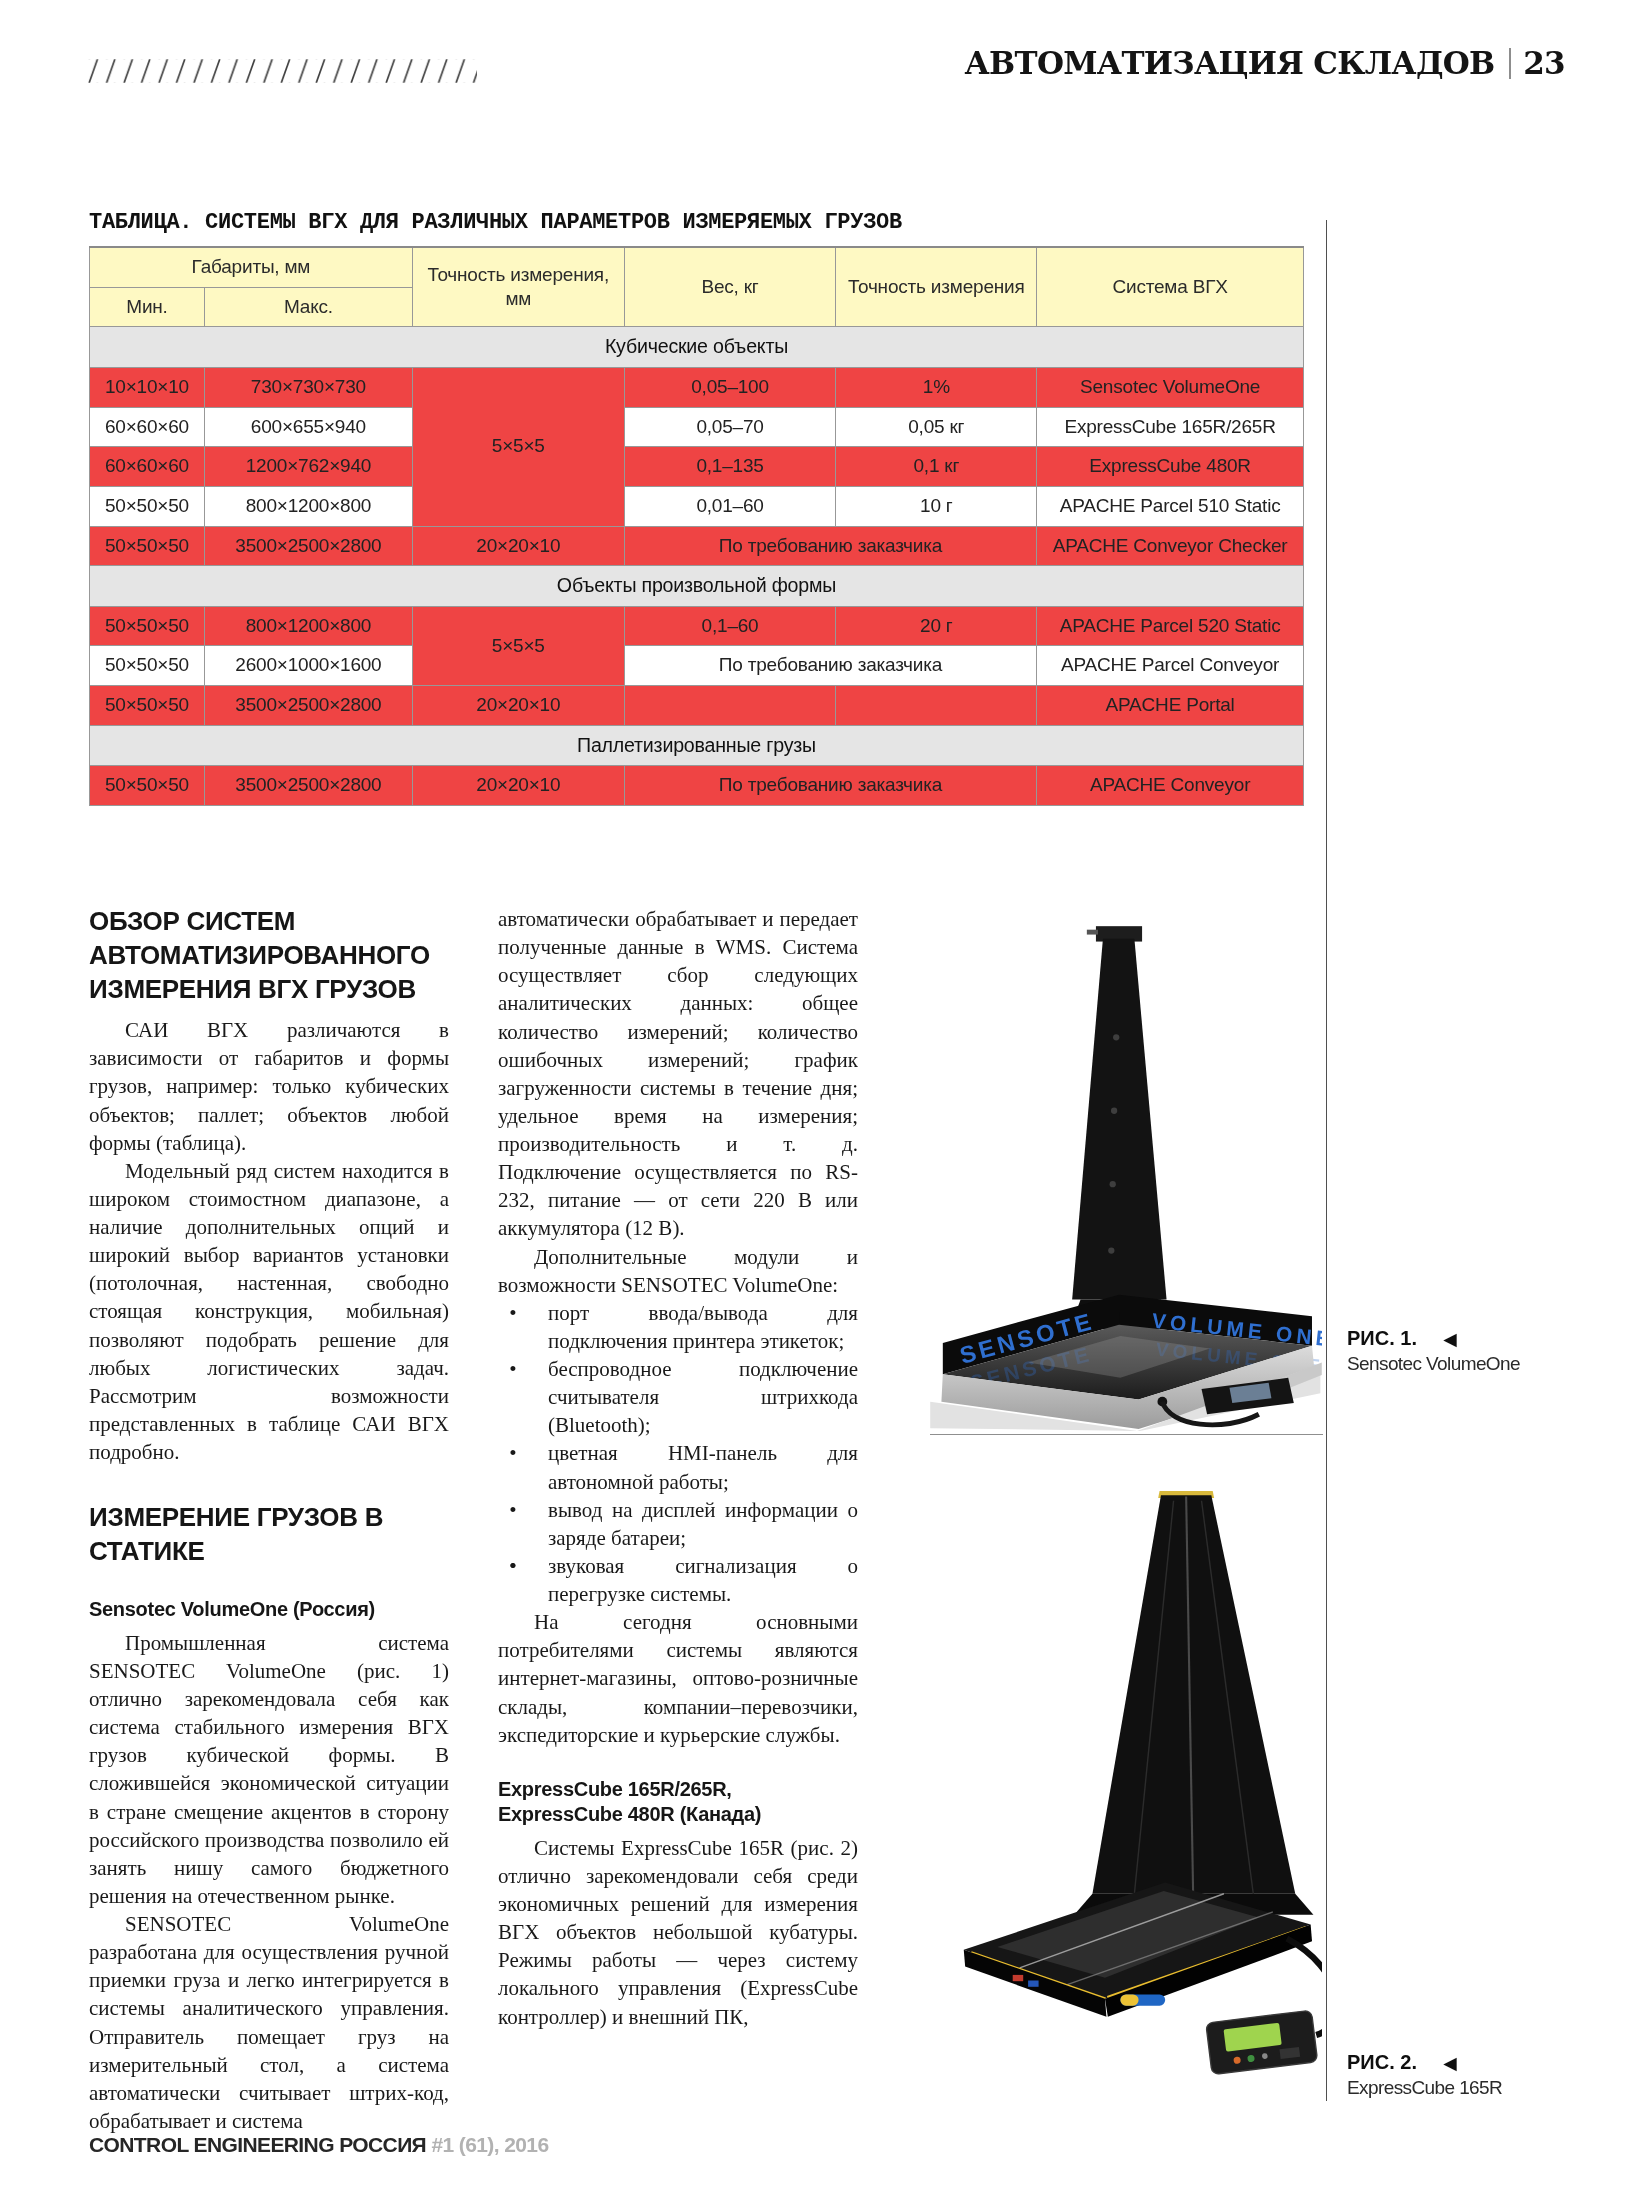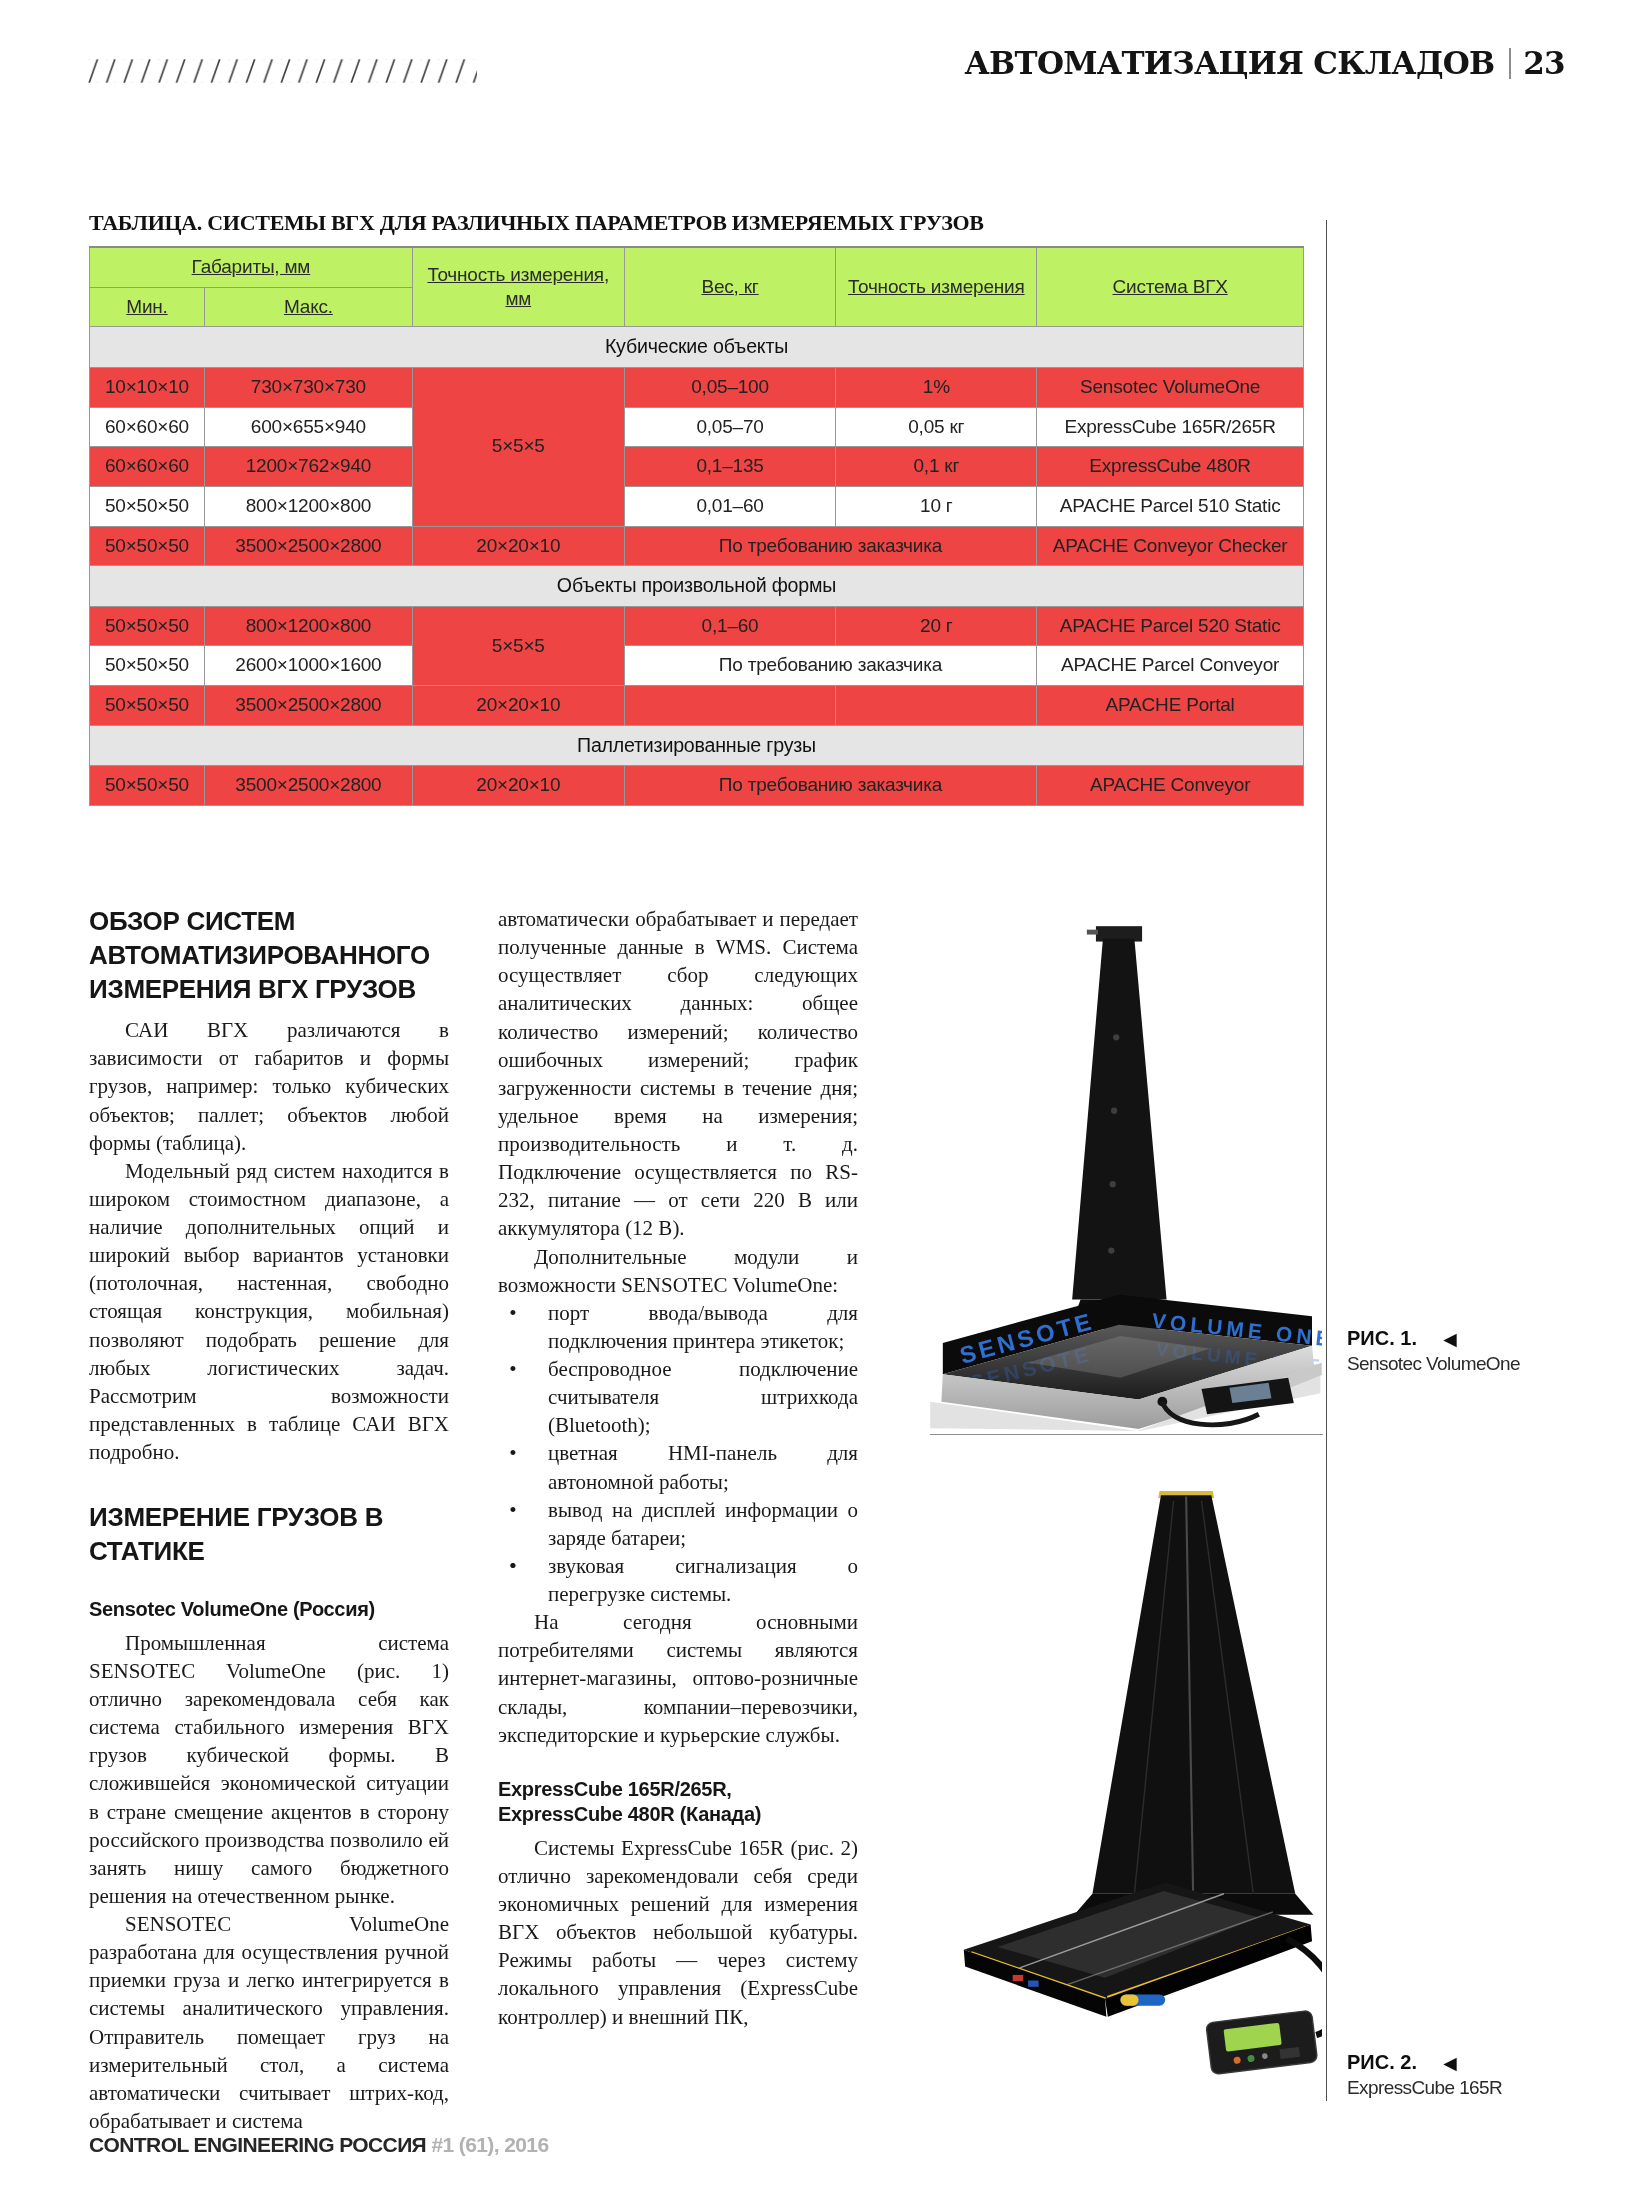--- a/index.html
+++ b/index.html
@@ -6,28 +6,28 @@
   .page{position:relative;width:1652px;height:2205px;background:#ffffff;overflow:hidden;
         font-family:"Liberation Sans",sans-serif;color:#1a1a1a;}
 
   
   .hatch{position:absolute;left:87px;top:59px;}
   .page-head{position:absolute;right:87px;top:45px;display:flex;align-items:center;
              font-family:"DejaVu Serif",serif;font-weight:bold;font-size:31px;letter-spacing:-0.7px;color:#141414;}
   .page-head .sep{display:inline-block;width:2.1px;height:31px;background:#8d8d8d;margin:0 12.6px 0 14px;}
 
   
-  .tbl-title{position:absolute;left:89px;top:210px;font-family:Liberation Serif, serif;
+  .tbl-title{position:absolute;left:89px;top:210px;font-family:Liberation Mono, monospace;
              font-weight:bold;font-size:22px;letter-spacing:-0.3px;color:#111;}
   table.vgh{position:absolute;left:89px;top:246px;width:1215px;border-collapse:collapse;
             font-size:19px;letter-spacing:-0.2px;line-height:1.3;color:#222;}
   table.vgh td,table.vgh th{border:1.4px solid #989898;text-align:center;vertical-align:middle;
             padding:7px 5.6px;font-weight:normal;}
   table.vgh{border-top:2.1px solid #8a8a8a;}
-  .yel{background:#bef264;font-weight:bold;color:#2b2b2b;text-decoration:underline;}
+  .yel{background:#fef9c3;font-weight:bold;color:#2b2b2b;}
   .gray{background:#ef4444;}
   .secrow{background:#e5e5e5;font-weight:bold;font-size:19.6px;color:#111;padding:5.6px;}
 
   
   .vrule{position:absolute;left:1326px;top:220px;width:1.4px;height:1881px;background:#4f4f4f;}
 
   
   .col{position:absolute;top:905px;width:360px;font-family:"Liberation Serif",serif;
        font-size:21px;line-height:1.34;text-align:justify;color:#191919;}
   .col1{left:89px;}

